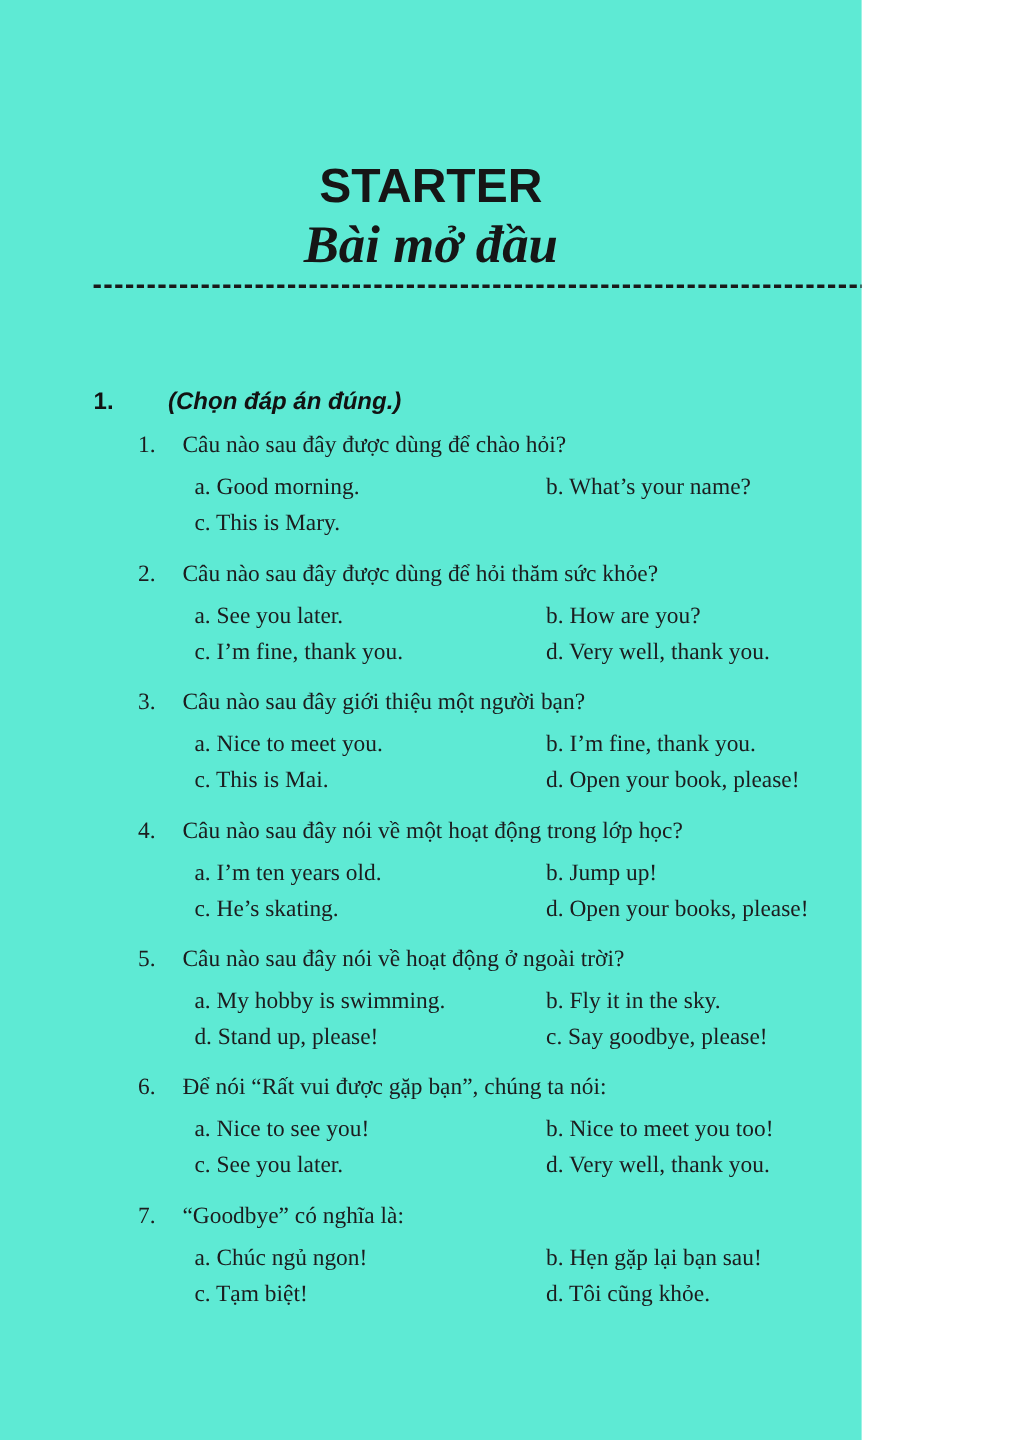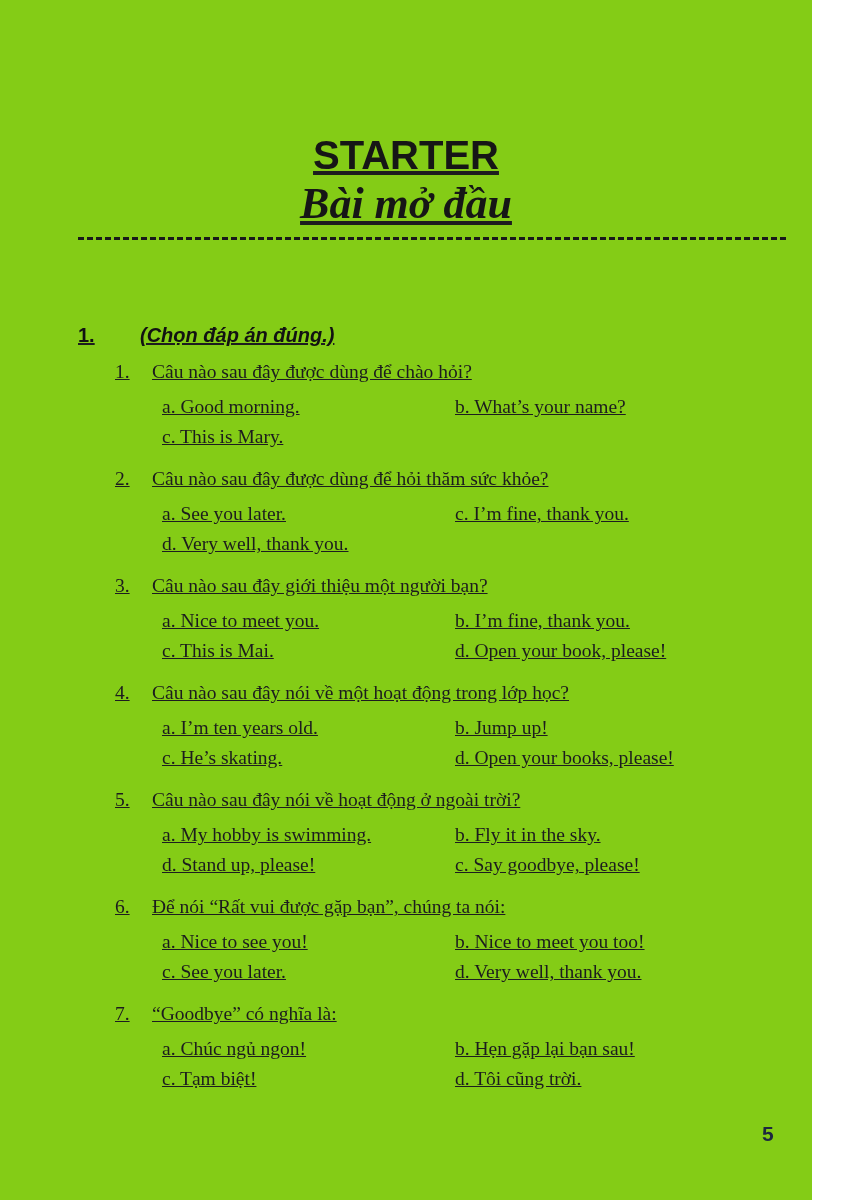--- a/index.html
+++ b/index.html
@@ -5,24 +5,23 @@
   * { box-sizing: border-box; }
   html, body { margin: 0; padding: 0; }
   body {
     width: 858px; height: 1200px;
     background: #ffffff;
     font-family: "Liberation Serif", serif;
     color: #1d1d1f;
   }
   .page {
     position: relative;
-    width: 812px; height: 1200px;
-    background: #84cc16;
+    width: 718px; height: 1200px;
+    background: #5eead4;
     overflow: hidden;
-    text-decoration: underline;
   }
   .header { padding-top: 134px; }
   .title {
     margin: 0;
     text-align: center;
     font-family: "Liberation Sans", sans-serif;
     font-weight: 700;
     font-size: 40px;
     line-height: 1.05;
     color: #161616;
@@ -110,20 +109,21 @@
           <div>c. This is Mary.</div>
         </div>
       </div>
       <div class="question-block">
         <div class="q-line">
           <span class="q-num">2.</span>
           <span>Câu nào sau đây được dùng để hỏi thăm sức khỏe?</span>
         </div>
         <div class="options-grid">
           <div>a. See you later.</div>
+          <div>b. How are you?</div>
           <div>c. I’m fine, thank you.</div>
           <div>d. Very well, thank you.</div>
         </div>
       </div>
       <div class="question-block">
         <div class="q-line">
           <span class="q-num">3.</span>
           <span>Câu nào sau đây giới thiệu một người bạn?</span>
         </div>
         <div class="options-grid">
@@ -171,20 +171,20 @@
       </div>
       <div class="question-block">
         <div class="q-line">
           <span class="q-num">7.</span>
           <span>“Goodbye” có nghĩa là:</span>
         </div>
         <div class="options-grid">
           <div>a. Chúc ngủ ngon!</div>
           <div>b. Hẹn gặp lại bạn sau!</div>
           <div>c. Tạm biệt!</div>
-          <div>d. Tôi cũng trời.</div>
+          <div>d. Tôi cũng khỏe.</div>
         </div>
       </div>
     </div>
 
   <div class="page-number">5</div>
 
 </div>
 
 </body></html>

